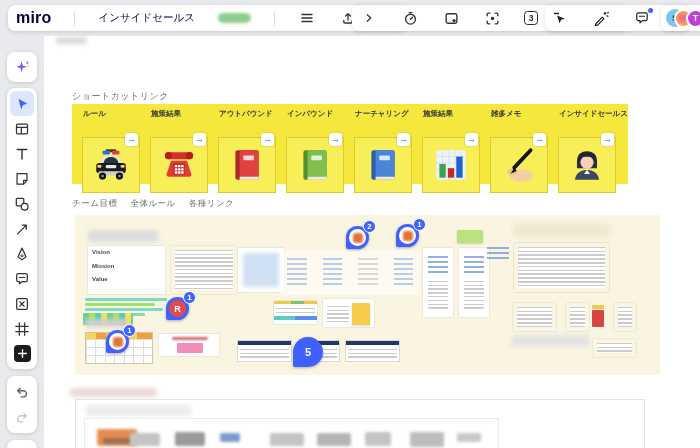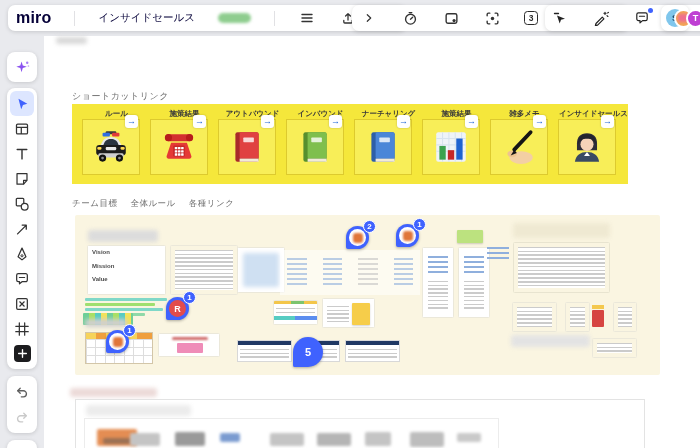--- a/index.html
+++ b/index.html
@@ -21,21 +21,21 @@
   .avatar{width:19px;height:19px;border-radius:50%;border:2px solid #fff;display:flex;align-items:center;
           justify-content:center;font-size:9px;font-weight:700;color:#fff;}
   .side-box{position:absolute;left:7px;width:30px;background:#fff;border-radius:8px;
             box-shadow:0 1px 4px rgba(0,0,0,.15);display:flex;flex-direction:column;align-items:center;}
   .tool{width:24px;height:25px;display:flex;align-items:center;justify-content:center;border-radius:6px;cursor:pointer;}
   .tool.active{background:#dde6ff;}
   .sec-title{position:absolute;font-size:9px;color:#6f6f6f;letter-spacing:.5px;}
   .banner{position:absolute;left:72px;top:104px;width:556px;height:80px;background:#f5e73b;
           display:flex;padding:3px 0 0 10px;}
   .sc-item{width:68px;position:relative;}
-  .sc-label{font-size:7.5px;font-weight:600;color:#3a3a3a;white-space:nowrap;margin:2px 0 0 1px;text-align:center;}
+  .sc-label{font-size:7.5px;font-weight:600;color:#3a3a3a;white-space:nowrap;margin:2px 0 18px 1px;}
   .sc-cell{position:relative;width:58px;height:56px;background:#f8ee58;border:1px solid #ddca2e;
            display:flex;align-items:center;justify-content:center;cursor:pointer;}
   .arrow-badge{position:absolute;top:-5px;right:1px;width:13px;height:13px;background:#fff;border-radius:3px;
                box-shadow:0 0 2px rgba(0,0,0,.25);color:#1f66d9;font-size:9px;font-weight:700;
                display:flex;align-items:center;justify-content:center;line-height:1;}
   .cream{position:absolute;left:75px;top:215px;width:585px;height:160px;background:#faf5e1;border-radius:2px;}
   .card{position:absolute;background:#fff;border:1px solid #ebe8da;border-radius:1.5px;}
   .tl{background-image:repeating-linear-gradient(180deg,#c3c3c3 0 2px,transparent 2px 5px);
       background-clip:content-box;padding:4px;filter:blur(.5px);}
   .tl-blue{background-image:repeating-linear-gradient(180deg,#8fafdd 0 2px,transparent 2px 5px);}

